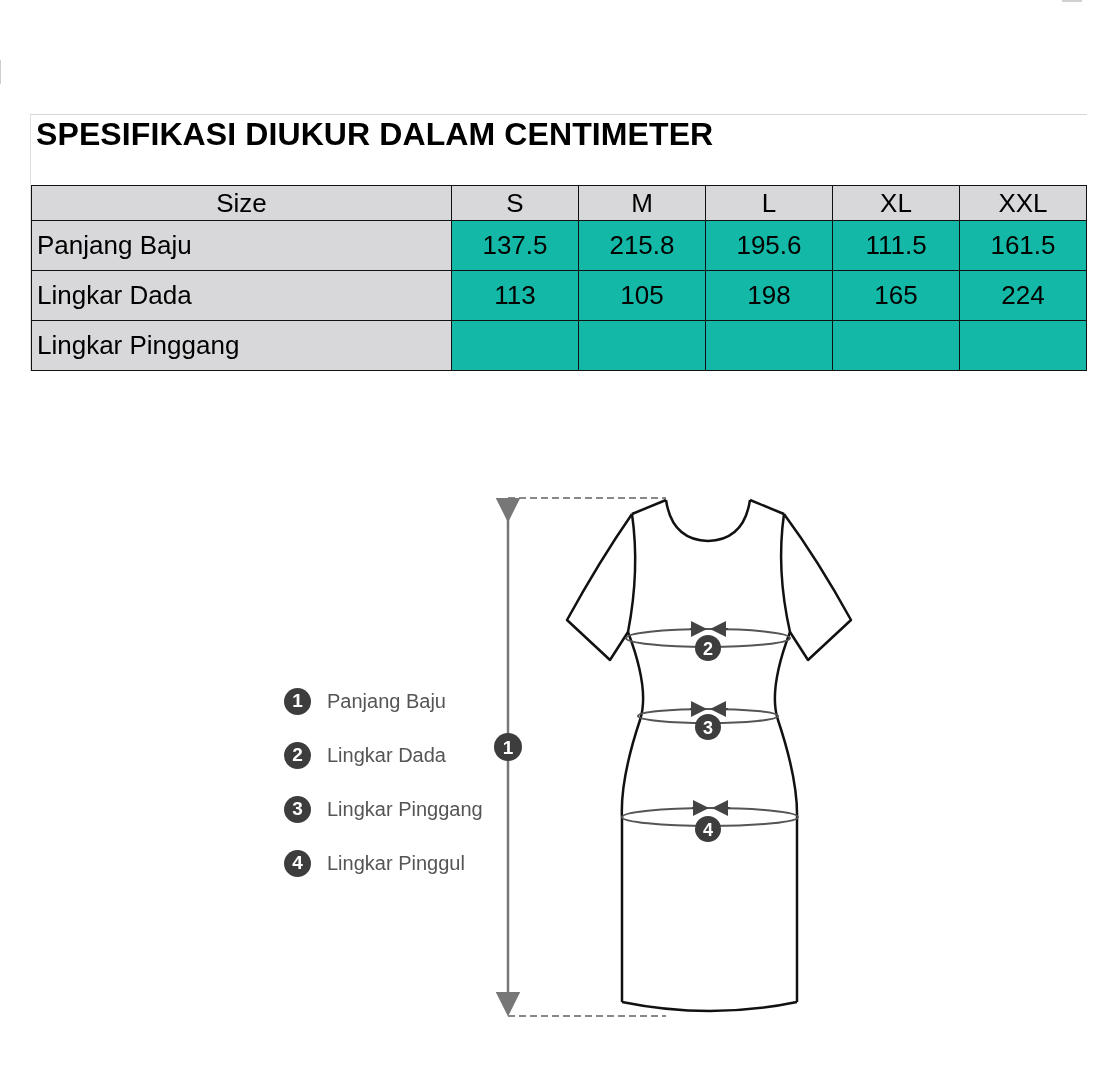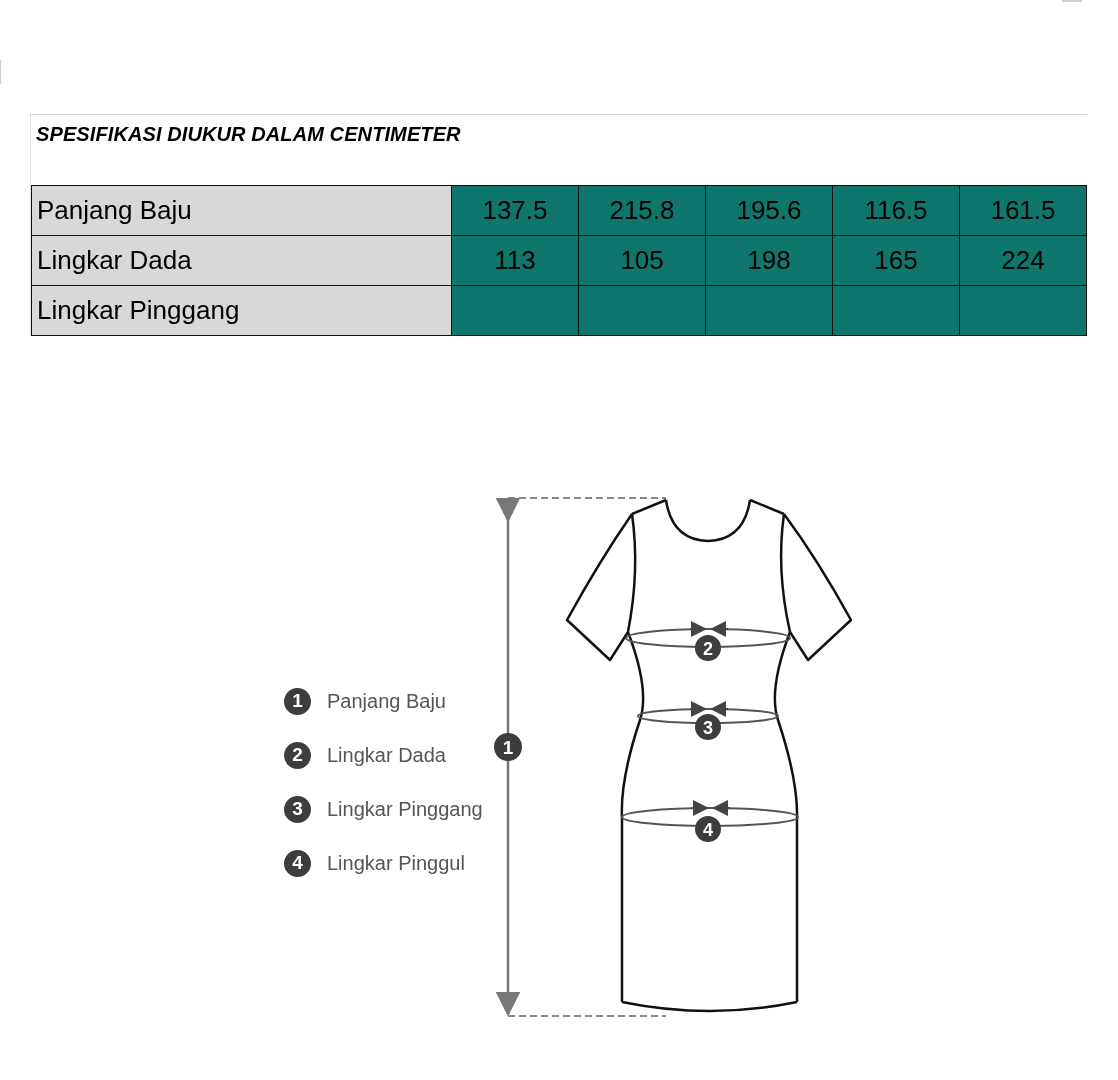--- a/index.html
+++ b/index.html
@@ -9,33 +9,33 @@
   }
   .corner-mark-tr { position: absolute; left: 1062px; top: 0; width: 20px; height: 2px; background: #d0d0d0; }
   .corner-mark-l { position: absolute; left: 0; top: 60px; width: 1px; height: 24px; background: #cfcfcf; }
 
   .spec-block {
     position: absolute; left: 30px; top: 114px; width: 1056px;
     border-top: 1px solid #d6d6d6; border-left: 1px solid #e0e0e0;
   }
   .spec-title {
     height: 70px; box-sizing: border-box; padding: 4px 0 0 5px;
-    font-weight: bold; font-size: 20px; letter-spacing: 0.1px; line-height: 30px; font-style: italic;
+    font-weight: bold; font-size: 32px; letter-spacing: 0.1px; line-height: 30px;
   }
   table.size-table {
     border-collapse: collapse; width: 1056px; table-layout: fixed;
     font-size: 26px;
   }
   table.size-table th, table.size-table td {
     border: 1px solid #111; height: 49px; padding: 0; text-align: center;
     font-weight: normal; vertical-align: middle;
   }
   table.size-table tr.head-row th { height: 34px; background: #d8d7da; }
   table.size-table td.label-cell { background: #d8d7da; text-align: left; padding-left: 5px; }
-  table.size-table td.value-cell { background: #0f766e; }
+  table.size-table td.value-cell { background: #14b8a6; }
   table.size-table col.c0 { width: 420px; }
   table.size-table col.cv { width: 127px; }
 
   .diagram { position: absolute; left: 270px; top: 480px; width: 620px; height: 560px; }
   .legend { position: absolute; left: 284px; top: 674px; }
   .legend-item { display: flex; align-items: center; height: 54px; }
   .legend-num {
     width: 27px; height: 27px; border-radius: 50%; background: #3d3d3d; color: #fff;
     font-size: 19px; font-weight: bold; display: flex; align-items: center; justify-content: center;
     margin-right: 16px;
@@ -53,26 +53,34 @@
   <table class="size-table">
     <colgroup>
       <col class="c0">
         <col class="cv">
         <col class="cv">
         <col class="cv">
         <col class="cv">
         <col class="cv">
     </colgroup>
     <tbody>
+        <tr class="head-row">
+      <th>Size</th>
+      <th>S</th>
+      <th>M</th>
+      <th>L</th>
+      <th>XL</th>
+      <th>XXL</th>
+    </tr>
     <tr>
       <td class="label-cell">Panjang Baju</td>
       <td class="value-cell">137.5</td>
       <td class="value-cell">215.8</td>
       <td class="value-cell">195.6</td>
-      <td class="value-cell">116.5</td>
+      <td class="value-cell">111.5</td>
       <td class="value-cell">161.5</td>
     </tr>
     <tr>
       <td class="label-cell">Lingkar Dada</td>
       <td class="value-cell">113</td>
       <td class="value-cell">105</td>
       <td class="value-cell">198</td>
       <td class="value-cell">165</td>
       <td class="value-cell">224</td>
     </tr>

